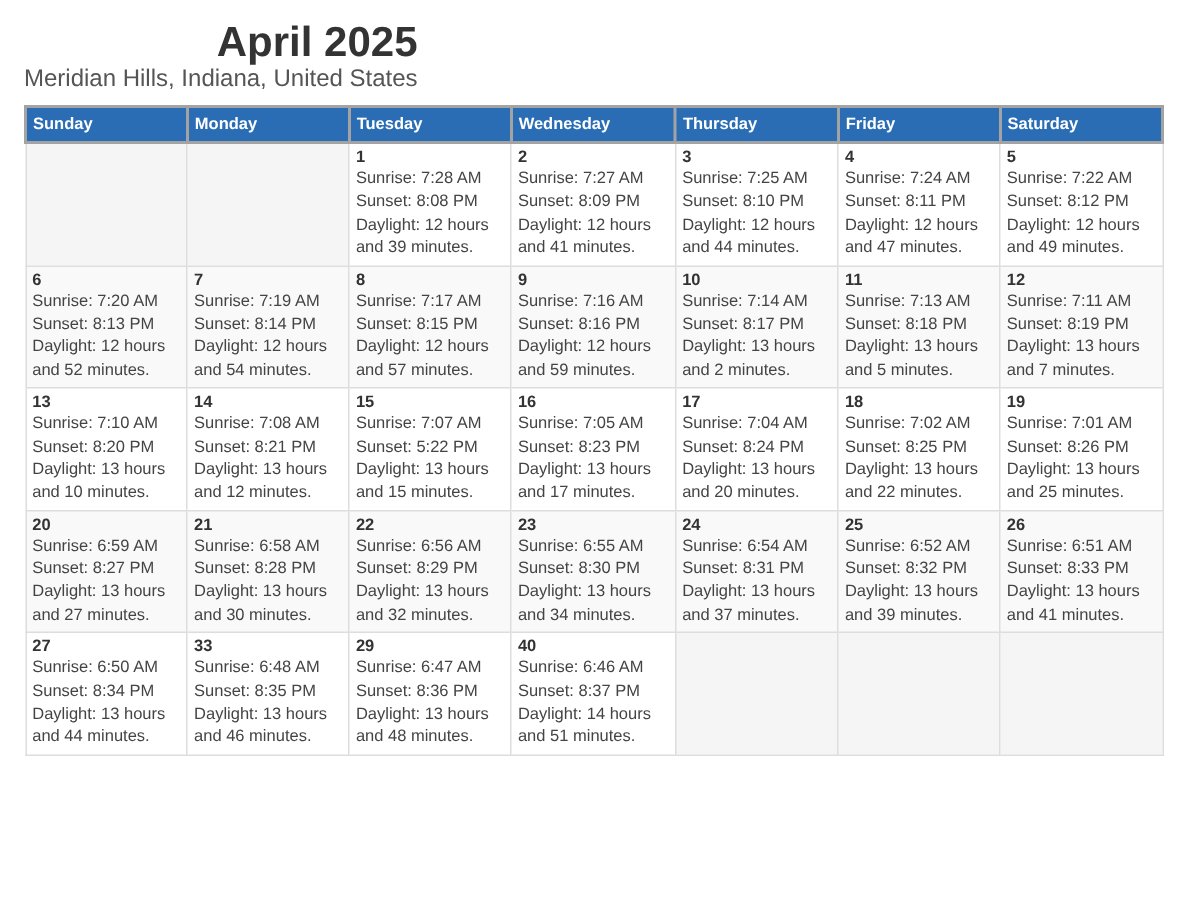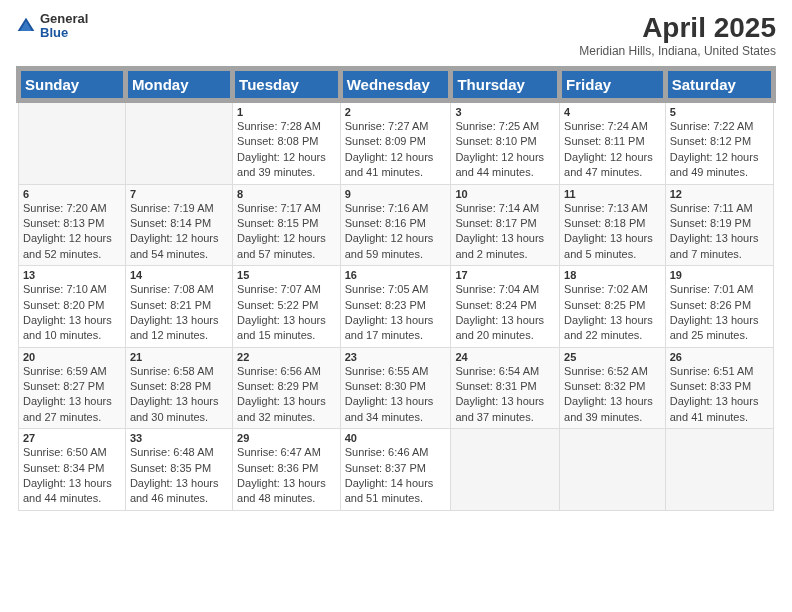--- a/index.html
+++ b/index.html
@@ -48,36 +48,36 @@
     }
     .title-area {
       text-align: right;
     }
     .month-title {
       font-size: 28px;
       font-weight: bold;
       color: #333;
     }
     .location {
-      font-size: 12px;
+      font-size: 16px;
       color: #555;
     }
     .calendar {
       width: 100%;
       border-collapse: collapse;
       border: 1px solid #ccc;
     }
     .calendar th {
       background: #2a6db5;
       color: #fff;
-      font-size: 15px;
+      font-size: 11px;
       font-weight: bold;
       padding: 5px 4px;
       text-align: left;
-      border: 5px solid #a3a3a3;
+      border: 2px solid #a3a3a3;
     }
     .calendar td {
       vertical-align: top;
       padding: 3px 4px;
       border: 1px solid #ddd;
       width: 113px;
       min-height: 75px;
       font-size: 9.5px;
       color: #333;
       background: #fff;
@@ -98,30 +98,20 @@
     }
     .empty-cell {
       background: #f5f5f5 !important;
     }
   </style>
 </head>
 <body>
 
 <div class="page">
   <div class="header">
-    <div class="logo">
-      <svg class="logo-icon" viewBox="0 0 24 24" xmlns="http://www.w3.org/2000/svg">
-        <polygon points="12,2 22,18 2,18" fill="#1a56a0"></polygon>
-        <polygon points="12,6 19,18 5,18" fill="#4a90d9" opacity="0.6"></polygon>
-      </svg>
-      <div class="logo-text">
-        <span class="logo-general">General</span>
-        <span class="logo-blue">Blue</span>
-      </div>
-    </div>
     <div class="title-area">
       <div class="month-title">April 2025</div>
       <div class="location">Meridian Hills, Indiana, United States</div>
     </div>
   </div>
 
   <table class="calendar">
     <thead>
       <tr>
         <th>Sunday</th>

